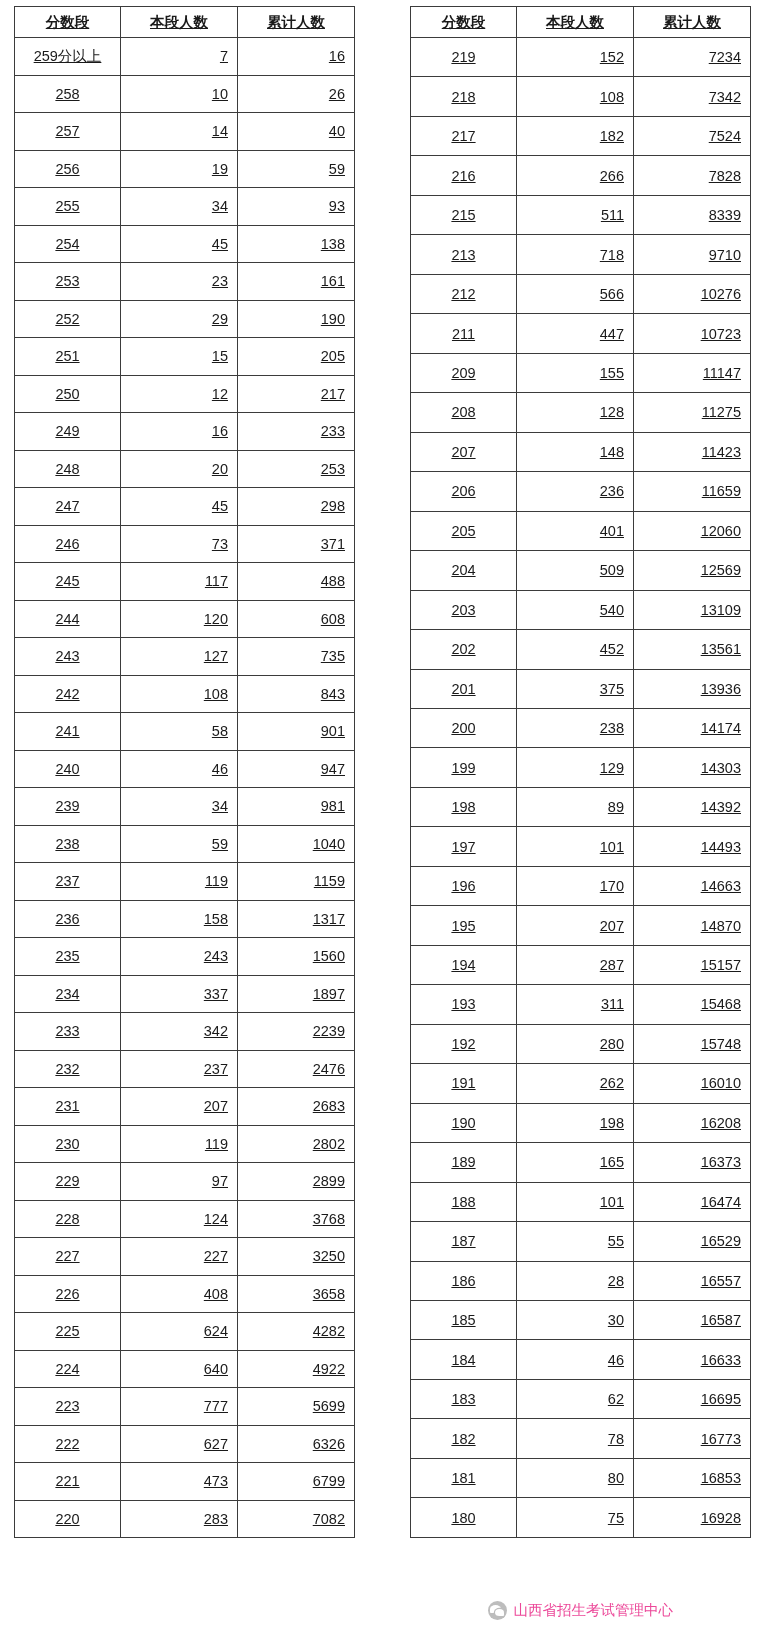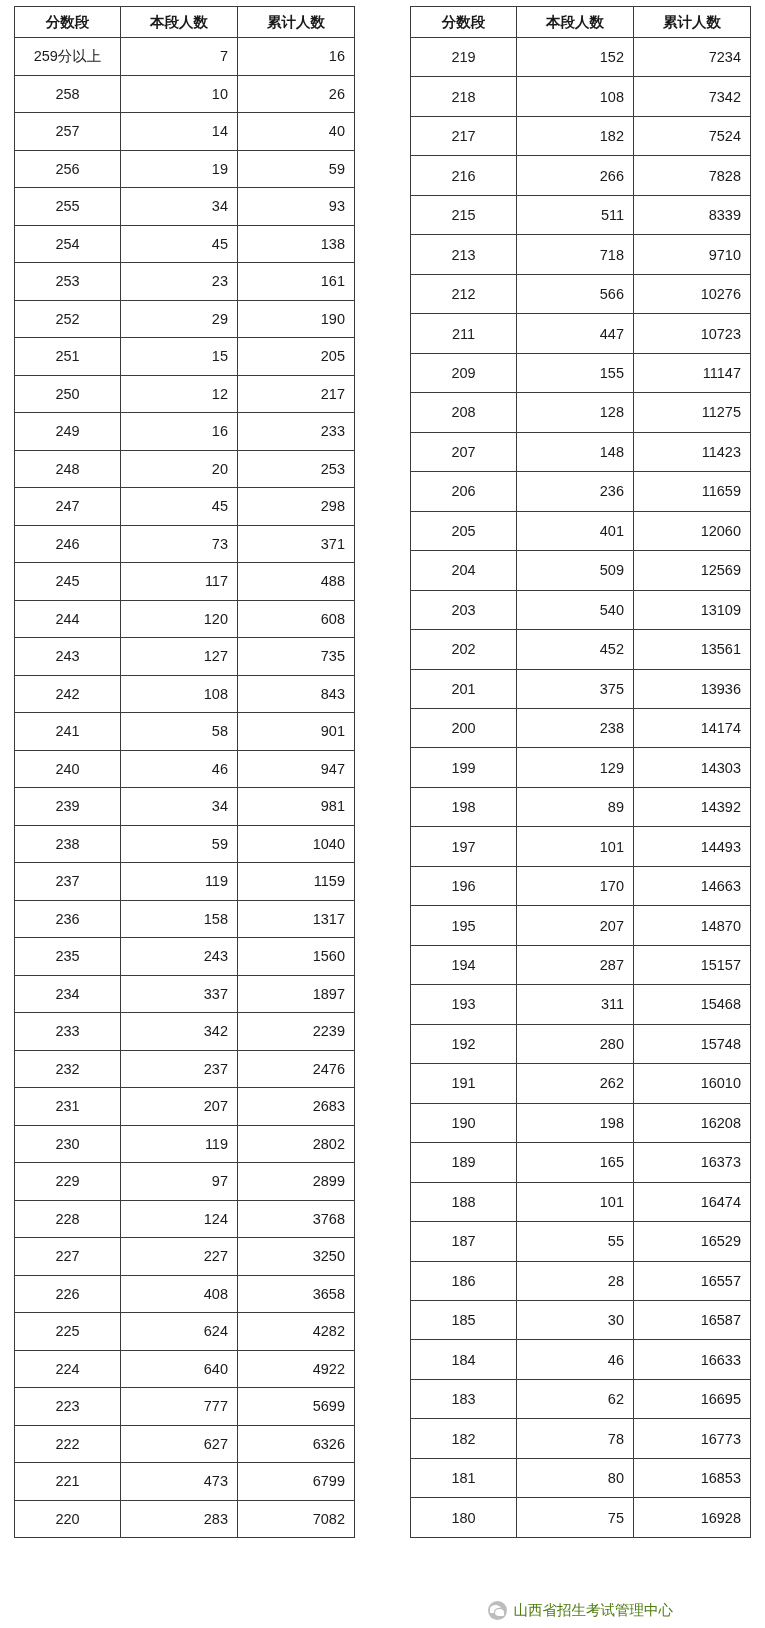--- a/index.html
+++ b/index.html
@@ -20,20 +20,21 @@
     height: 1628px;
     position: relative;
     box-sizing: border-box;
   }
   .tables-wrap {
     display: flex;
     flex-direction: row;
     justify-content: space-between;
     padding: 6px 14px 0 14px;
     box-sizing: border-box;
+    text-decoration: underline;
   }
   table.score-table {
     border-collapse: collapse;
     table-layout: fixed;
     width: 340px;
     font-size: 14.5px;
   }
   table.score-table col.c-range { width: 106px; }
   table.score-table col.c-count { width: 117px; }
   table.score-table col.c-cum   { width: 117px; }
@@ -69,21 +70,21 @@
     display: flex;
     align-items: center;
     justify-content: flex-end;
     padding-right: 92px;
     box-sizing: border-box;
   }
   .wechat-badge {
     display: flex;
     align-items: center;
     gap: 7px;
-    color: #4d7c0f;
+    color: #ec4899;
     font-size: 14.5px;
   }
   .wechat-icon {
     width: 19px;
     height: 19px;
     border-radius: 50%;
     background: #bdbdbd;
     position: relative;
     display: inline-block;
   }

